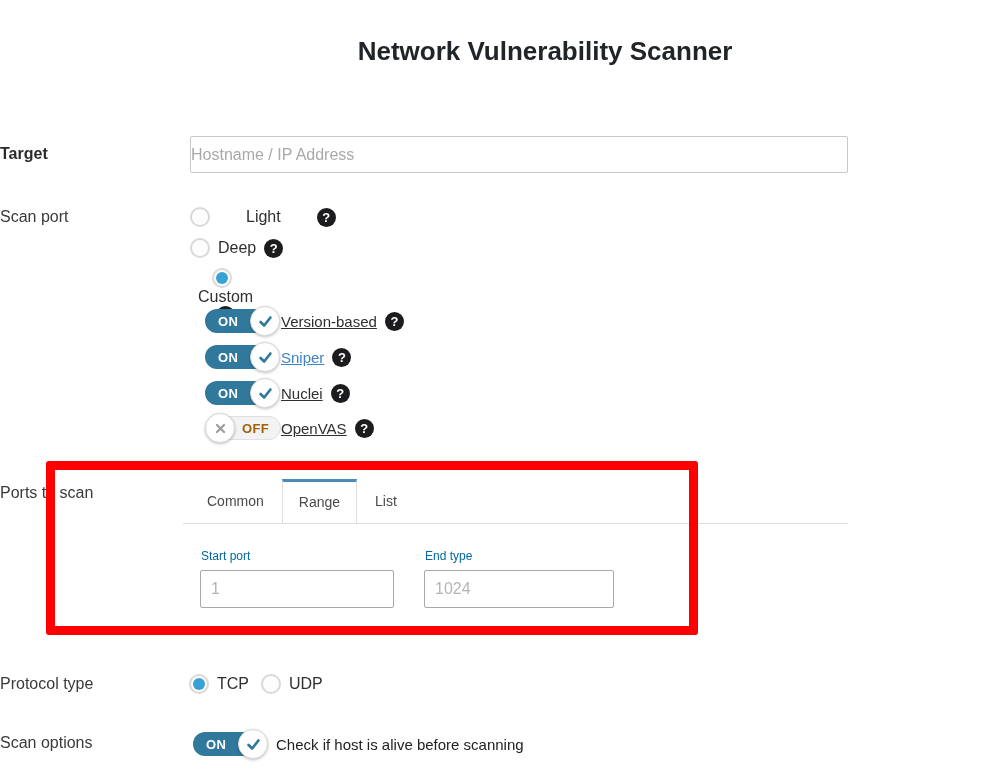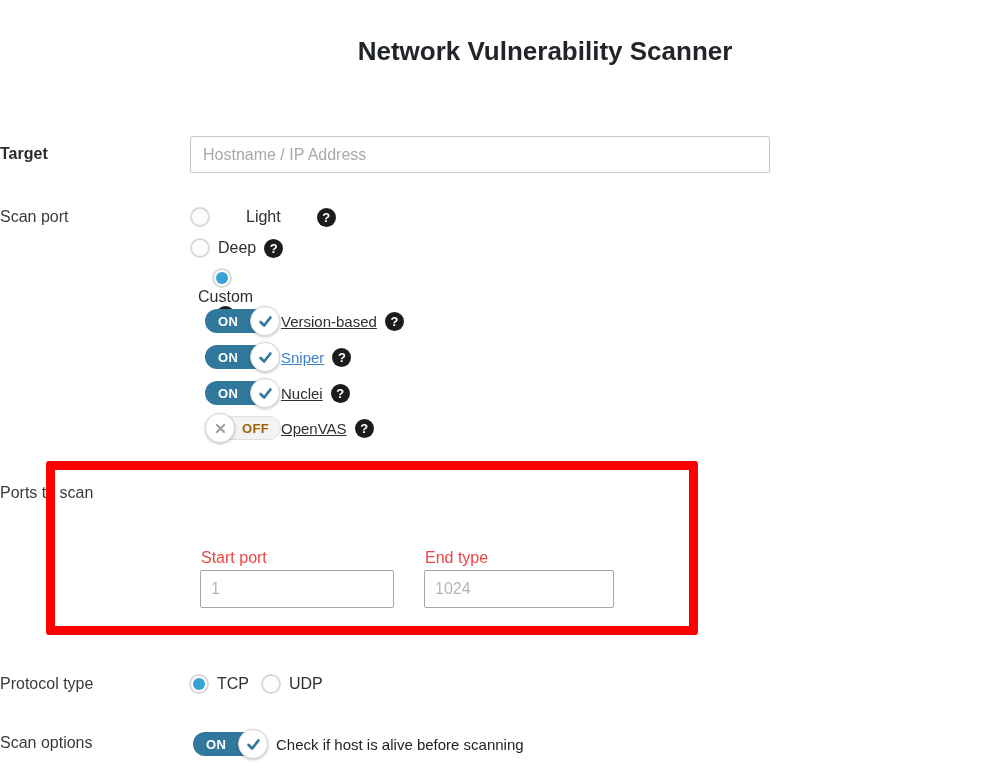--- a/index.html
+++ b/index.html
@@ -12,23 +12,23 @@
     text-align:center; font-size:26px; font-weight:700; color:#212529;
   }
   .field-label {
     position:absolute; left:0; width:175px; text-align:left;
     font-size:16px; color:#3a3a3a; white-space:nowrap;
   }
   .field-label.bold { font-weight:700; color:#2b2b2b; }
 
   
   .target-input {
-    position:absolute; left:190px; top:136px; width:580px; height:37px;
+    position:absolute; left:190px; top:136px; width:658px; height:37px;
     border:1px solid #c9c9c9; border-radius:2px; box-sizing:border-box;
-    font-size:16px; padding:0 12px; color:#333; outline:none;
+    font-size:16px; padding:0 0; color:#333; outline:none;
     font-family:"Liberation Sans", sans-serif;
   }
   .target-input::placeholder { color:#a9a9a9; }
 
   
   .radio-row { position:absolute; display:flex; align-items:center; height:22px; }
   .radio {
     width:20px; height:20px; border-radius:50%; border:2px solid #d9d9d9;
     background:#fdfdfd; box-sizing:border-box; display:flex;
     align-items:center; justify-content:center; flex:0 0 auto; cursor:pointer;
@@ -80,21 +80,21 @@
   .tab:first-child { margin-left:8px; }
   .tab.active {
     border:1px solid #ddd; border-top:3px solid var(--tab_accent,#4c8cbb);
     background:#fff; position:relative;
   }
   .tab.active::after {
     content:""; position:absolute; left:0; right:0; bottom:-1px; height:1px; background:#fff;
   }
 
   
-  .port-label { position:absolute; font-size:16px; color:#ef4444; }
+  .port-label { position:absolute; font-size:12px; color:#0369a1; }
   .port-input {
     position:absolute; top:570px; height:38px; border:1px solid #a8a8a8;
     border-radius:2px; box-sizing:border-box; font-size:16px; padding:0 10px;
     color:#333; outline:none; background:#fff; font-family:"Liberation Sans", sans-serif;
   }
   .port-input::placeholder { color:#b5b5b5; }
   #start-port-input { left:200px; width:194px; }
   #end-port-input { left:424px; width:190px; }
 
   
@@ -187,20 +187,25 @@
             <path d="M5 5 L14 14 M14 5 L5 14" stroke="currentColor" stroke-width="2.6" stroke-linecap="round"></path>
           </svg>
       </span>
     </span>
     <span class="tool-label">OpenVAS</span>
     <span class="help">?</span>
   </div>
 
   <div class="field-label" style="top:484px;">Ports to scan</div>
 
+  <div class="tabbar">
+    <div class="tab">Common</div>
+    <div class="tab active">Range</div>
+    <div class="tab">List</div>
+  </div>
 
   <div class="port-label" style="left:201px; top:549px;">Start port</div>
   <input class="port-input" id="start-port-input" type="text" placeholder="1" style="">
 
   <div class="port-label" style="left:425px; top:549px;">End type</div>
   <input class="port-input" id="end-port-input" type="text" placeholder="1024" style="">
 
   <div class="annotation-box"></div>
 
   <div class="field-label" style="top:675px;">Protocol type</div>

